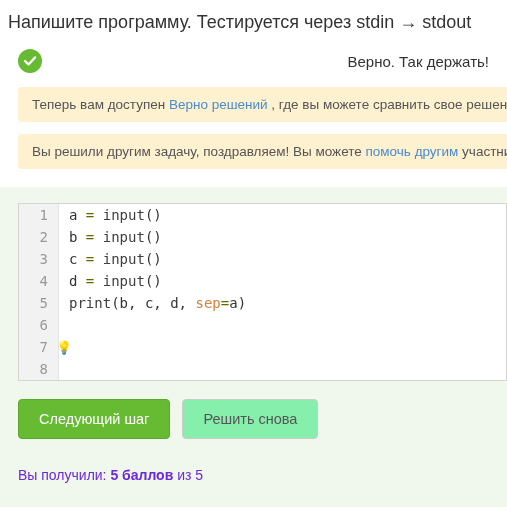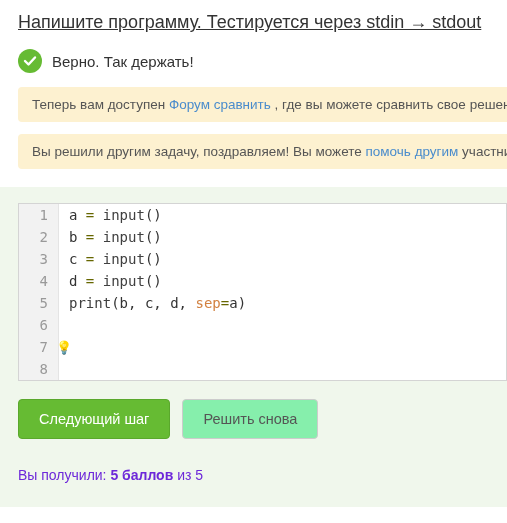--- a/index.html
+++ b/index.html
@@ -12,29 +12,29 @@
     height: 523px;
     overflow: hidden;
   }
   .container {
     padding: 0;
   }
   .title {
     font-size: 18px;
     font-weight: 400;
     color: #333;
-    padding: 12px 18px 8px 18px;
+    padding: 12px 18px 8px 8px;
     white-space: nowrap;
     overflow: hidden;
-    text-decoration: underline;
   }
   .status-row {
     display: flex;
     align-items: center;
     padding: 8px 18px 14px 18px;
+    justify-content: space-between;
   }
   .check-icon {
     width: 24px;
     height: 24px;
     border-radius: 50%;
     background: #66bb33;
     display: flex;
     align-items: center;
     justify-content: center;
     margin-right: 10px;
@@ -148,21 +148,21 @@
   <div class="status-row">
     <span class="check-icon">
       <svg width="14" height="14" viewBox="0 0 14 14">
           <path d="M2 7 L5.5 10.5 L12 3.5" stroke="#fff" stroke-width="2.4" fill="none" stroke-linecap="round" stroke-linejoin="round"></path>
         </svg>
     </span>
     <span class="status-text">Верно. Так держать!</span>
   </div>
 
   <div class="alert">
-    <span>Теперь вам доступен </span><a class="link">Форум сравнить</a><span> , где вы можете сравнить свое решение</span>
+    <span>Теперь вам доступен </span><a class="link">Верно решений</a><span> , где вы можете сравнить свое решение</span>
   </div>
 
   <div class="alert">
     <span>Вы решили другим задачу, поздравляем! Вы можете </span><a class="link">помочь другим</a><span> участникам</span>
   </div>
 
   <div class="solution-area">
     <div class="code-wrap" id="code-wrap">
         <div class="code-line">
           <div class="gutter">1</div>

